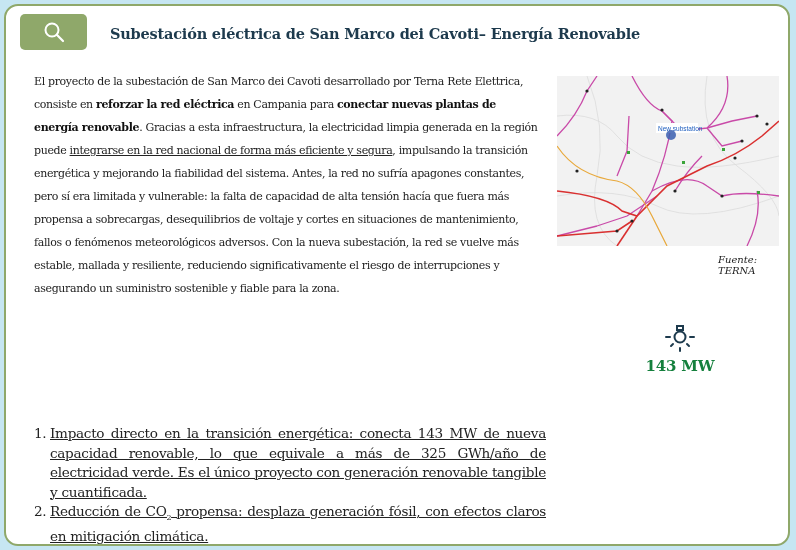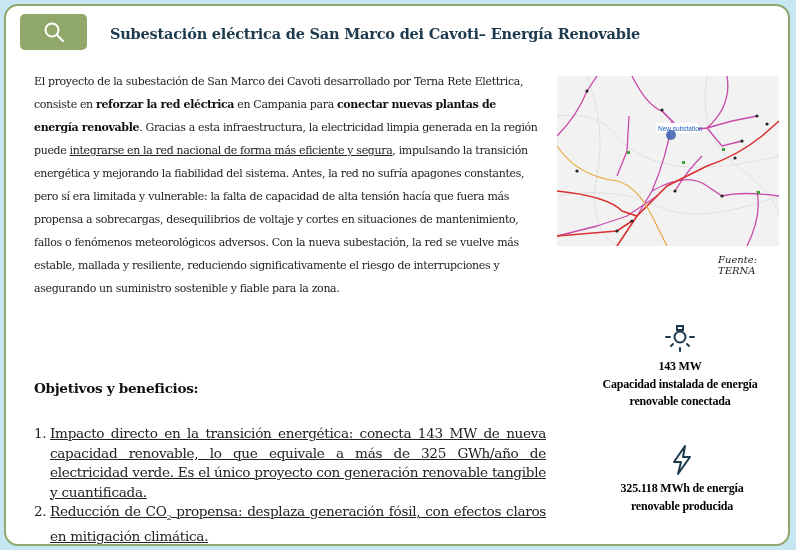--- a/index.html
+++ b/index.html
@@ -47,23 +47,22 @@
   .map {
     position:absolute; left:551px; top:70px; width:222px; height:170px;
     background:#f1f1f1; overflow:hidden;
   }
   .source {
     position:absolute; left:712px; top:248px;
     font-size:10px; font-style:italic; line-height:11px; color:#222;
   }
   .stat {
     position:absolute; width:170px; text-align:center;
-    font-weight:bold; font-size:12px; line-height:17.5px; color:#000000;
+    font-weight:bold; font-size:15px; line-height:17.5px; color:#15803d;
     letter-spacing:-0.2px;
-    font-family:Liberation Serif, serif;
   }
   .stat .icon { display:block; margin:0 auto 4px auto; }
 </style>
 </head>
 <body>
 
 <div class="card">
 
   <div class="badge">
     <svg width="22" height="22" viewBox="0 0 22 22">
@@ -71,21 +70,20 @@
       <line x1="13.8" y1="13.8" x2="20" y2="20" stroke="#fff" stroke-width="2.2" stroke-linecap="round"></line>
     </svg>
   </div>
 
   <div class="title">Subestación eléctrica de San Marco dei Cavoti– Energía Renovable</div>
 
   <div class="body">
     <span>El proyecto de la subestación de San Marco dei Cavoti desarrollado por Terna Rete Elettrica, consiste en </span><b>reforzar la red eléctrica</b><span> en Campania para </span><b>conectar nuevas plantas de energía renovable</b><span>. Gracias a esta infraestructura, la electricidad limpia generada en la región puede </span><u>integrarse en la red nacional de forma más eficiente y segura</u><span>, impulsando la transición energética y mejorando la fiabilidad del sistema. Antes, la red no sufría apagones constantes, pero sí era limitada y vulnerable: la falta de capacidad de alta tensión hacía que fuera más propensa a sobrecargas, desequilibrios de voltaje y cortes en situaciones de mantenimiento, fallos o fenómenos meteorológicos adversos. Con la nueva subestación, la red se vuelve más estable, mallada y resiliente, reduciendo significativamente el riesgo de interrupciones y asegurando un suministro sostenible y fiable para la zona.</span>
   </div>
 
-  <div class="obj-title">Objetivos y beneficios:</div>
 
   <div class="list">
     <div class="li">
       <span class="num">1.</span>
       <span class="txt"><u>Impacto directo en la transición energética</u><span>: conecta 143 MW de nueva capacidad renovable, lo que equivale a más de 325 GWh/año de electricidad verde. Es el único proyecto con generación renovable tangible y cuantificada.</span></span>
     </div>
     <div class="li">
       <span class="num">2.</span>
       <span class="txt"><u><span>Reducción de CO</span><sub style="font-size:8px">2</sub><span> propensa</span></u><span>: desplaza generación fósil, con efectos claros en mitigación climática.</span></span>
     </div>
@@ -156,23 +154,16 @@
         <rect x="14" y="2" width="6" height="4"></rect>
         <circle cx="17" cy="13" r="5.5"></circle>
         <line x1="3" y1="13" x2="7" y2="13"></line>
         <line x1="27" y1="13" x2="31" y2="13"></line>
         <line x1="8" y1="22" x2="10" y2="20"></line>
         <line x1="26" y1="22" x2="24" y2="20"></line>
         <line x1="17" y1="24" x2="17" y2="27"></line>
       </g>
     </svg>
     <div>143 MW</div>
-    <div>Capacidad instalada de energía renovable conectada</div>
   </div>
 
-  <div class="stat" style="left:591px; top:438px;">
-    <svg class="icon" width="24" height="32" viewBox="0 0 24 32">
-      <path d="M15 2 L4 18 L11 18 L8 30 L20 13 L13 13 Z" fill="none" stroke="#1d3a4d" stroke-width="2" stroke-linejoin="round"></path>
-    </svg>
-    <div>325.118 MWh de energía renovable producida</div>
-  </div>
 
 </div>
 
 </body></html>

